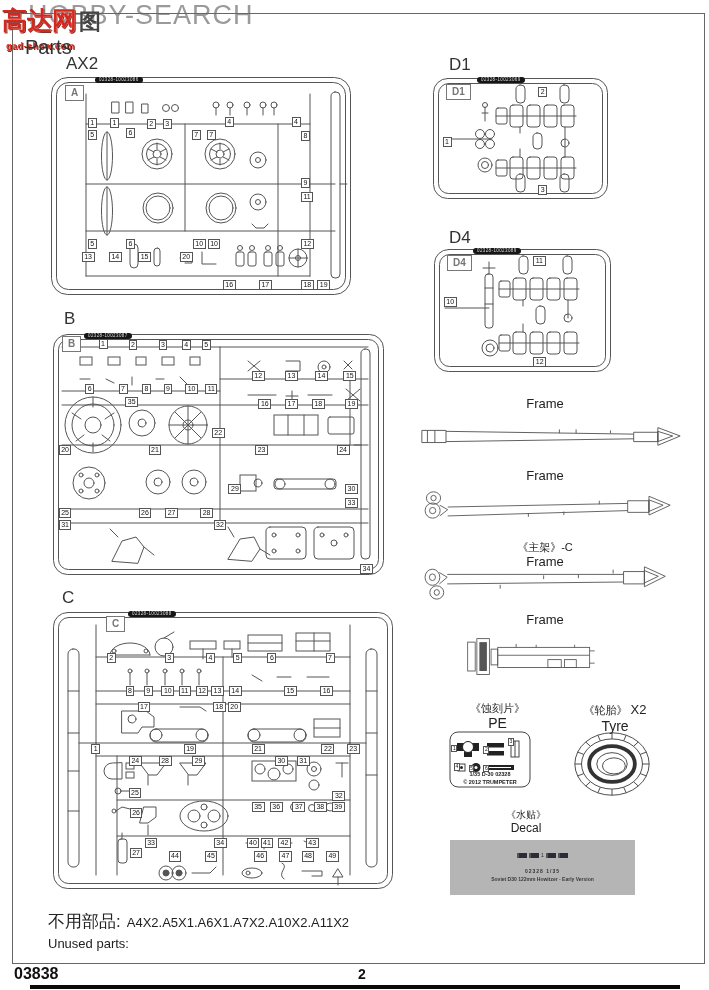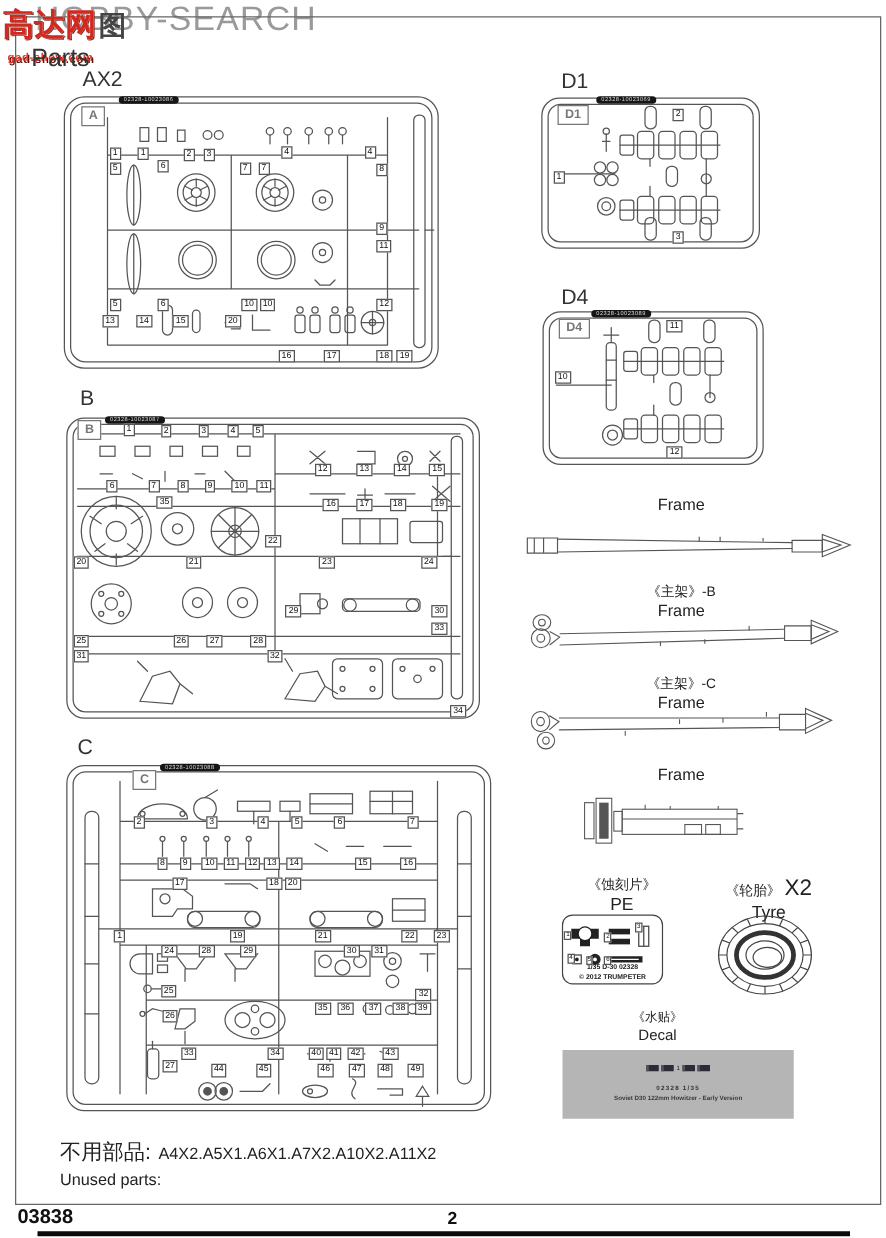--- a/index.html
+++ b/index.html
@@ -459,21 +459,20 @@
   <g stroke="#555" fill="none" stroke-width="1">
     <path d="M2 9h26v13H2z M8 9v13 M16 9v13"></path>
     <path d="M28 10L230 13 M28 21L230 18"></path>
     <path d="M230 11h26v10h-26z"></path>
     <path d="M256 6l24 9l-24 10z M256 10l16 5l-16 6z"></path>
     <path d="M150 12v-4 M168 12v-4 M205 12v-3"></path>
   </g>
 </svg>
 
 <div class="sec-title" style="left:420px;top:468px;width:250px;">
-  <span class="cn">《主架》-B</span>
   <span class="en">Frame</span>
 </div>
 <svg class="abs" style="left:422px;top:490px;z-index:2;" width="250" height="34" viewBox="0 0 282 38" preserveAspectRatio="none">
   <g stroke="#555" fill="none" stroke-width="1">
     <ellipse cx="13" cy="9" rx="8" ry="7"></ellipse>
       <circle cx="13" cy="9" r="3"></circle>
     <circle cx="12" cy="23" r="8.5"></circle>
       <circle cx="12" cy="23" r="3.5"></circle>
     <path d="M20 17l9 5-9 7"></path>
     <path d="M29 19L232 15 M29 29L232 23"></path>
@@ -538,21 +537,21 @@
         <circle cx="27" cy="36.5" r="1.5" fill="#fff" stroke="none"></circle>
       <rect x="37" y="34" width="28" height="5" fill="#222" stroke="none"></rect>
         <path d="M39 36.5h23" stroke="#fff" stroke-width="1"></path>
     </g>
   </svg>
   <div class="pe-l1">1/35  D-30  02328</div>
   <div class="pe-l2">© 2012 TRUMPETER</div>
 <span class="plbl" style="left: 3%; top: 24%;">1</span><span class="plbl" style="left: 42%; top: 26%;">2</span><span class="plbl" style="left: 72%; top: 12%;">3</span><span class="plbl" style="left: 6%; top: 57%;">4</span><span class="plbl" style="left: 24%; top: 59%;">5</span><span class="plbl" style="left: 42%; top: 59%;">6</span></div>
 
 <div class="sec-title" style="left:560px;top:700px;width:110px;">
-  <span style="font-size:11px;color:#222;"><span>《轮胎》</span> <span style="font-size:18px;">X2</span></span>
+  <span style="font-size:11px;color:#222;"><span>《轮胎》</span> <span style="font-size:13px;">X2</span></span>
   <span class="en" style="font-size:14px;">Tyre</span>
 </div>
 <svg class="abs" style="left:572px;top:729px;z-index:2;" width="80" height="70" viewBox="0 0 84 74" preserveAspectRatio="none">
   <g stroke="#444" fill="none" stroke-width="1">
     <ellipse cx="42" cy="37" rx="39" ry="33"></ellipse>
     <ellipse cx="42" cy="37" rx="32" ry="26.5"></ellipse>
     <path d="M81 37L74 37 M78 49.6L71.6 47.1 M69.6 60.3L64.6 55.7 M56.9 67.5L54.2 61.5 M42 70L42 63.5 M27.1 67.5L29.8 61.5 M14.4 60.3L19.4 55.7 M6 49.6L12.4 47.1 M3 37L10 37 M6 24.4L12.4 26.9 M14.4 13.7L19.4 18.3 M27.1 6.5L29.8 12.5 M42 4L42 10.5 M56.9 6.5L54.2 12.5 M69.6 13.7L64.6 18.3 M78 24.4L71.6 26.9"></path>
     <ellipse cx="42" cy="37" rx="24" ry="19" stroke="#333" stroke-width="4"></ellipse>
     <ellipse cx="42" cy="37" rx="16" ry="12"></ellipse>
     <ellipse cx="44" cy="39" rx="12" ry="8.5"></ellipse>

